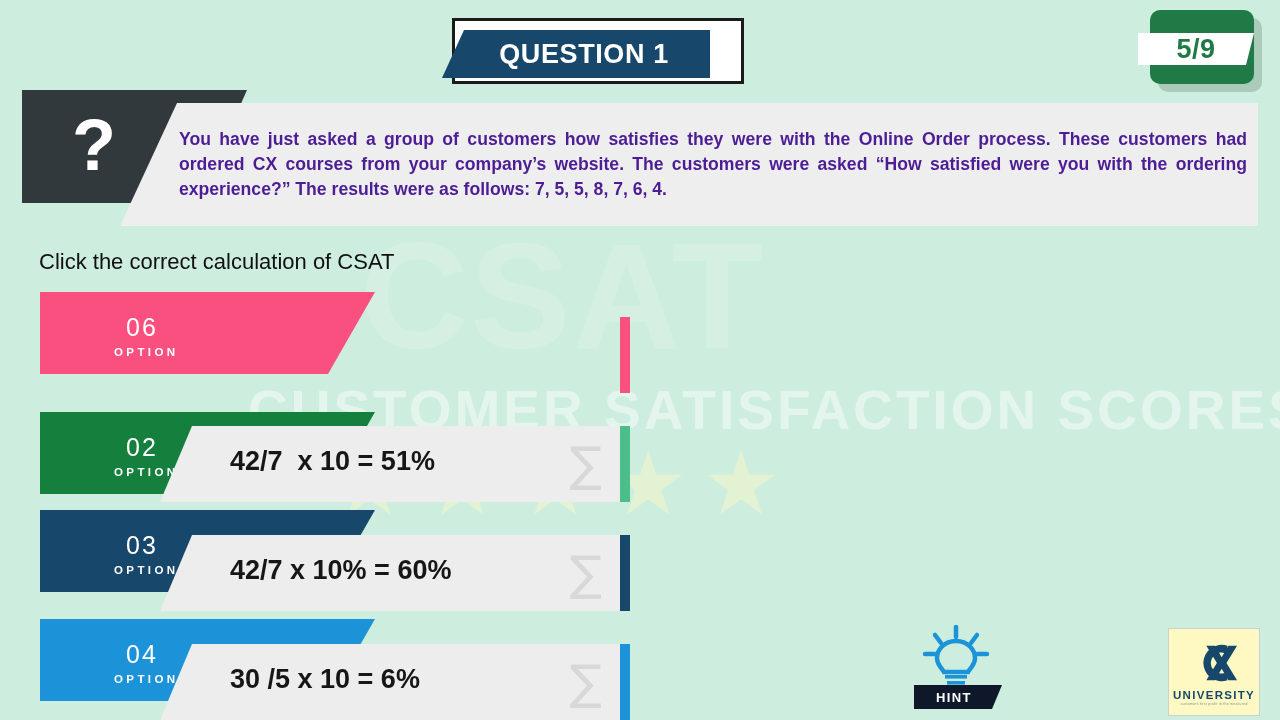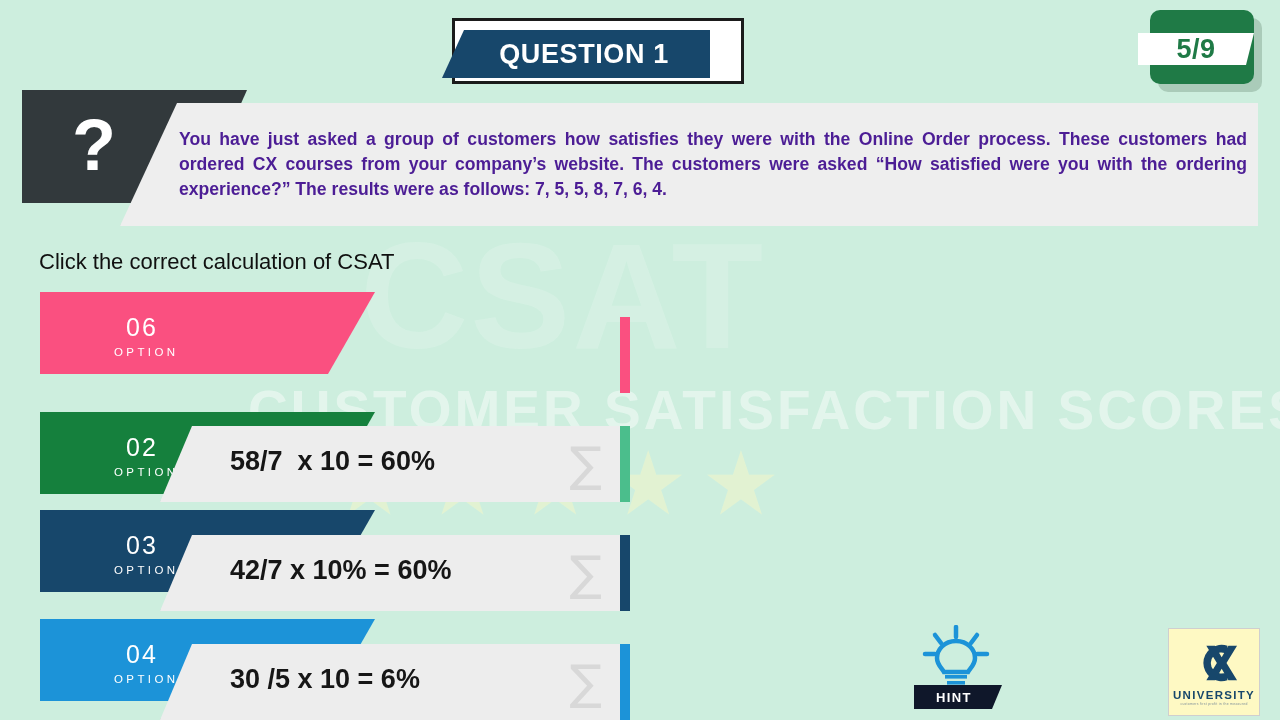--- a/index.html
+++ b/index.html
@@ -97,21 +97,21 @@
   .opt-tab {
     position:absolute; left:40px; top:0; width:335px; height:82px;
     clip-path:polygon(0 0, 335px 0, 288px 82px, 0 82px);
   }
   .opt-num {
     position:absolute; left:86px; top:21px;
     color:#ffffff; font-size:25px; font-weight:400; letter-spacing:2px;
   }
   .opt-word {
     position:absolute; left:74px; top:54px;
-    color:#ffffff; font-size:11.5px; font-weight:400; letter-spacing:3.4px;
+    color:#ffffff; font-size:11.5px; font-weight:700; letter-spacing:3.4px;
   }
   .opt-panel {
     position:absolute; left:160px; top:25px; width:470px; height:76px;
     background:#ededed;
     clip-path:polygon(32px 0, 470px 0, 470px 76px, 0 76px);
     box-shadow:0 3px 4px rgba(0,0,0,.14);
   }
   .opt-sigma {
     position:absolute; right:28px; top:14px;
     font-size:48px; color:#d8d8d8; line-height:1;
@@ -193,21 +193,21 @@
   </div>
   <div class="opt-edge" style="background: rgb(250, 80, 128);"></div>
 </div>
 
 <div class="option-row" id="row-1" style="top:401px;">
   <div class="opt-tab" style="background: #15803d; margin-top: 11px;">
     <span class="opt-num">02</span>
     <span class="opt-word">OPTION</span>
   </div>
   <div class="opt-panel">
-    <span class="opt-answer">58/7  x 10 = 60%</span>
+    <span class="opt-answer">42/7  x 10 = 51%</span>
     <span class="opt-sigma">∑</span>
   </div>
   <div class="opt-edge" style="background: rgb(75, 190, 140);"></div>
 </div>
 
 <div class="option-row" id="row-2" style="top:510px;">
   <div class="opt-tab" style="background: rgb(23, 71, 107);">
     <span class="opt-num">03</span>
     <span class="opt-word">OPTION</span>
   </div>

